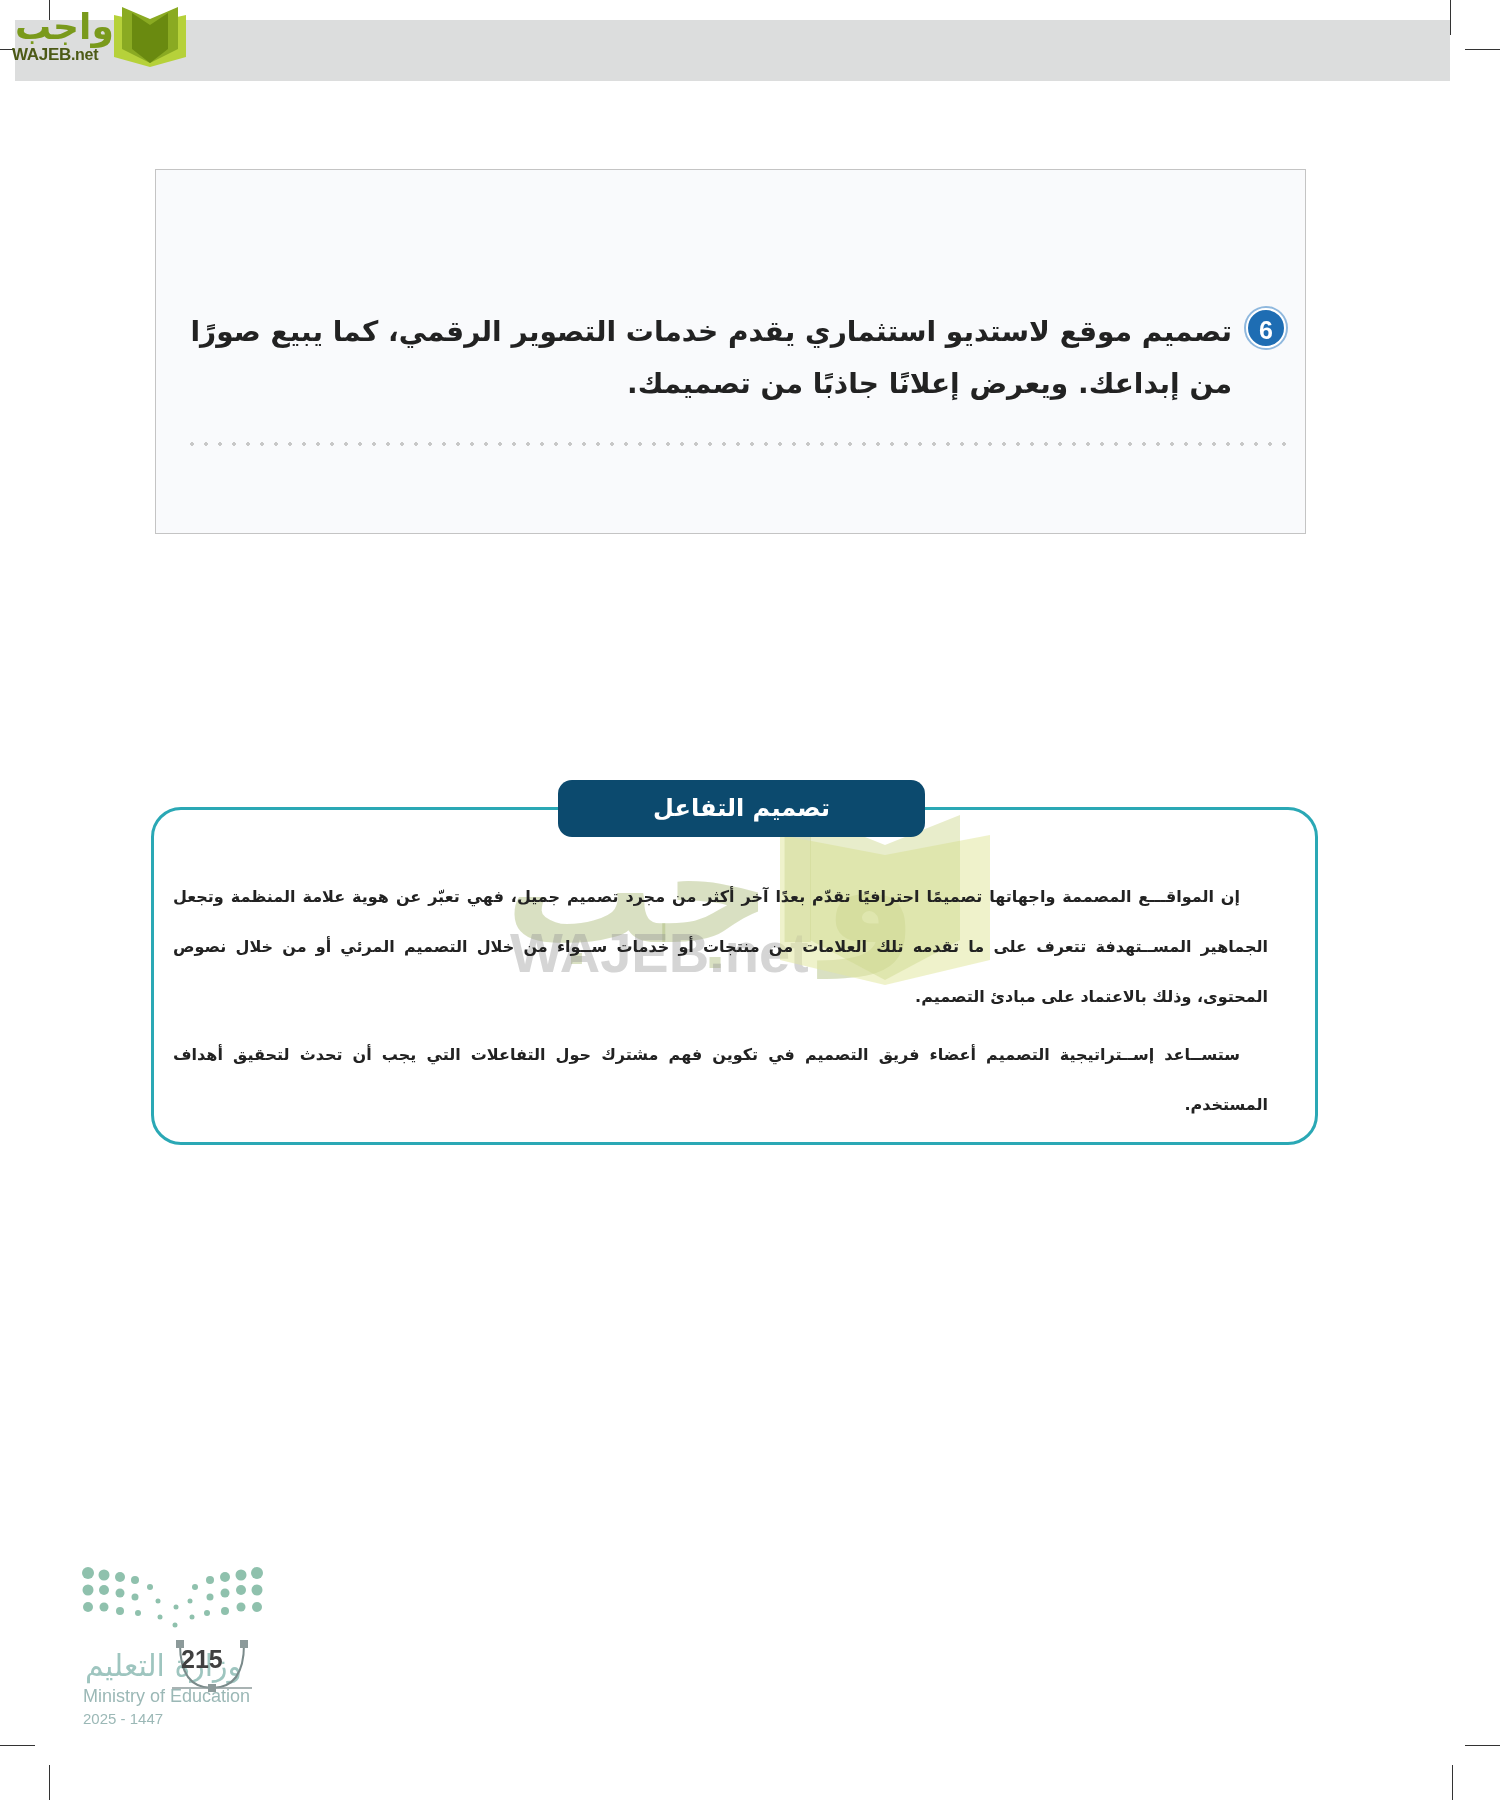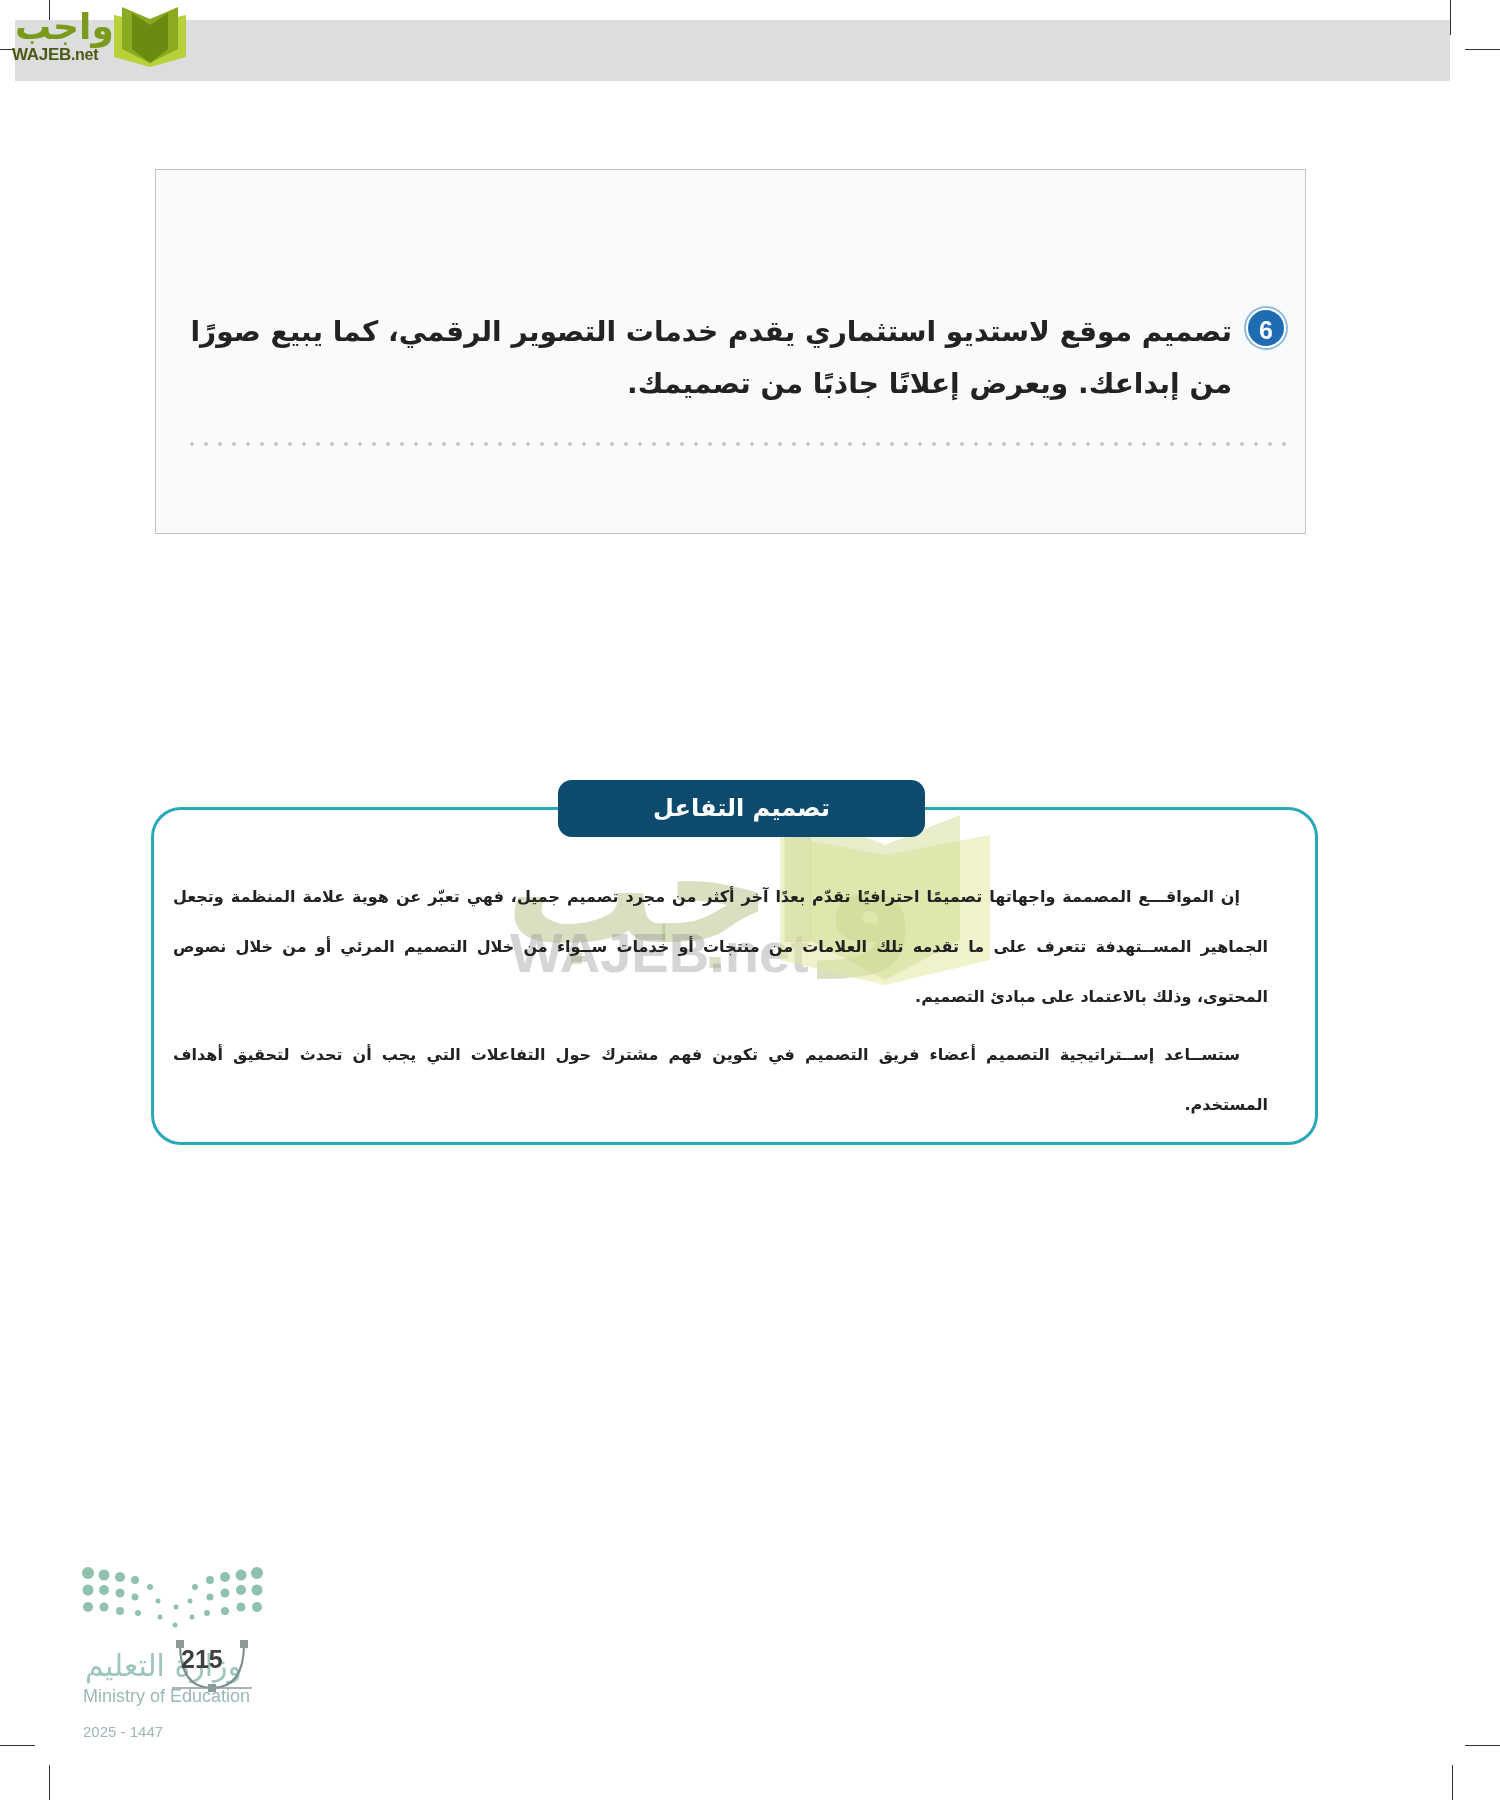--- a/index.html
+++ b/index.html
@@ -70,21 +70,21 @@
     font-size:16px; font-weight:bold; color:#222; line-height:50px;
   }
   .p1 { top:872px; text-indent:28px; }
   .p2 { top:1030px; text-indent:28px; }
 
   
   .moe { left:80px; top:1560px; width:200px; height:170px; }
   .moe-dots { position:absolute; left:0; top:5px; width:185px; height:75px; }
   .moe-ar { position:absolute; left:5px; top:88px; font-size:30px; color:#9ec5bf; direction:rtl; letter-spacing:2px; }
   .moe-en { position:absolute; left:3px; top:126px; font-size:18px; color:#9bb8b6; font-family:"Liberation Sans", sans-serif;text-align:right; }
-  .moe-year { position:absolute; left:3px; top:150px; font-size:15px; color:#9bb8b6; font-family:"Liberation Sans", sans-serif;margin-top:13px; }
+  .moe-year { position:absolute; left:3px; top:150px; font-size:15px; color:#9bb8b6; font-family:"Liberation Sans", sans-serif; }
   .page-num { position:absolute; left:101px; top:85px; font-size:25px; font-weight:bold; color:#404040; font-family:"Liberation Sans", sans-serif; }
   .page-bracket { position:absolute; left:92px; top:80px; width:80px; height:52px; }
 </style>
 </head>
 <body>
 
 <div class="crop" style="left:49px;top:0;width:1px;height:35px;"></div>
 <div class="crop" style="left:0;top:49px;width:35px;height:1px;"></div>
 <div class="crop" style="left:1450px;top:0;width:1px;height:35px;"></div>
 <div class="crop" style="left:1465px;top:49px;width:35px;height:1px;"></div>

